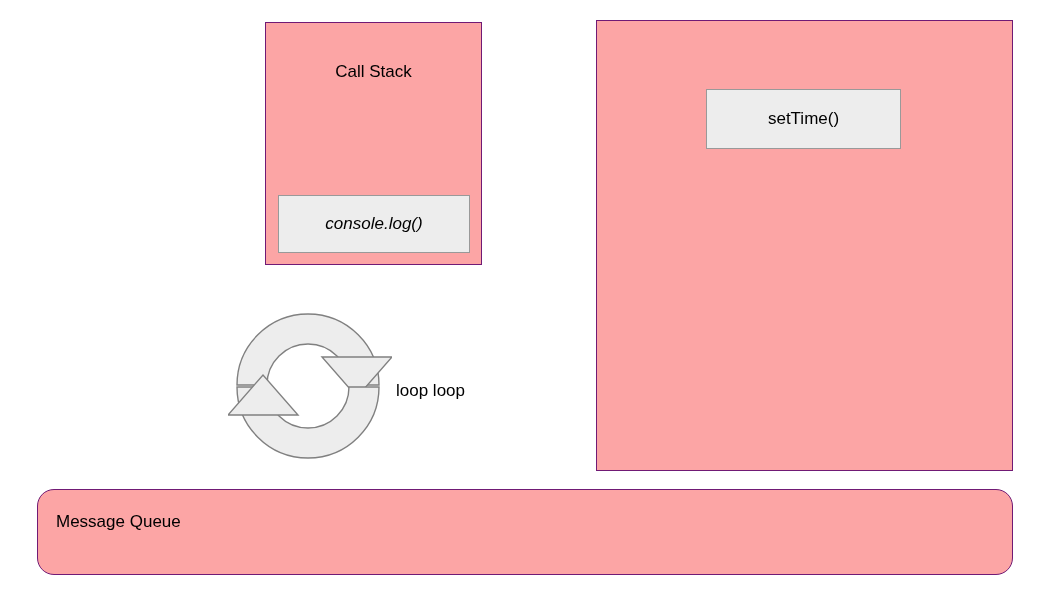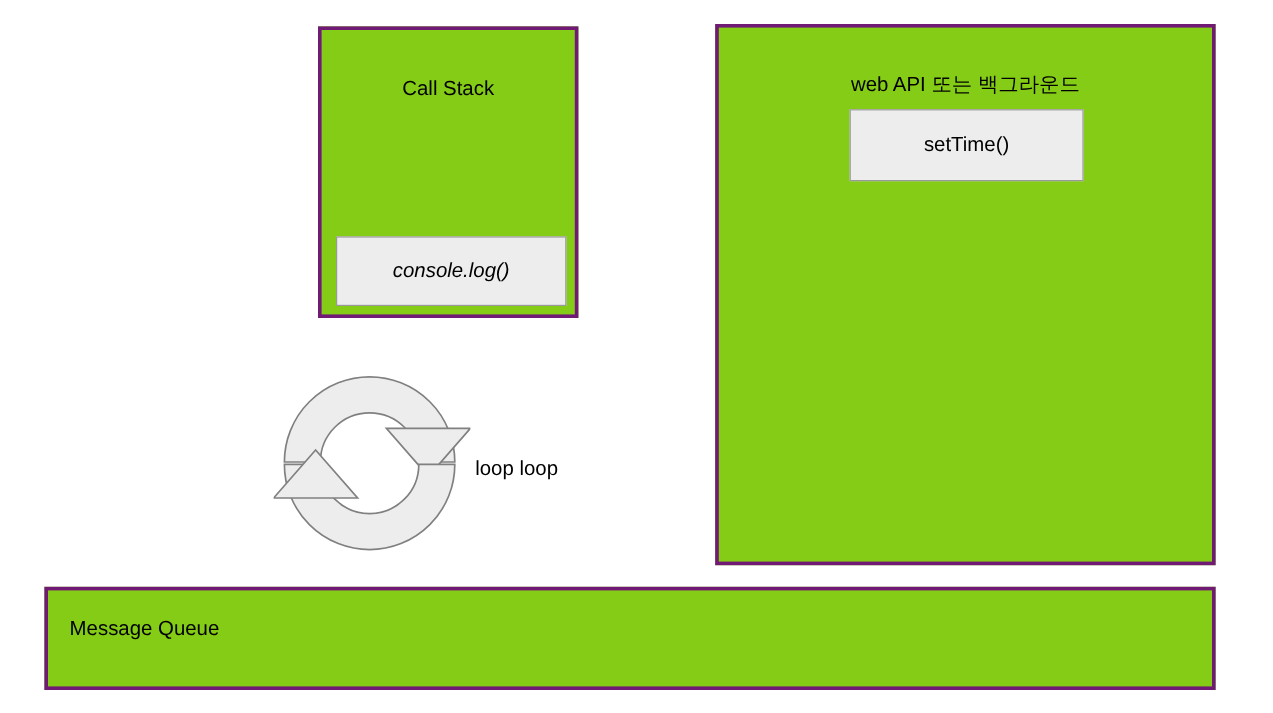--- a/index.html
+++ b/index.html
@@ -22,22 +22,22 @@
     left: 0;
     top: 0;
     width: 1061px;
     height: 594px;
   }
 
   
   .panel {
     position: absolute;
     box-sizing: border-box;
-    background: #84cc16;
-    border: 3px solid #701a75;
+    background: #fca5a5;
+    border: 1px solid #701a75;
   }
 
   
   .chip {
     position: absolute;
     box-sizing: border-box;
     background: #ededed;
     border: 1px solid #999999;
     display: flex;
     align-items: center;
@@ -90,20 +90,21 @@
     width: 195px;
     height: 60px;
   }
 
   
   #message-queue-panel {
     left: 37px;
     top: 489px;
     width: 976px;
     height: 86px;
+    border-radius: 17px;
   }
   #message-queue-title {
     position: absolute;
     left: 18px;
     top: 22px;
     font-size: 17px;
     line-height: 20px;
     text-align: left;
     white-space: nowrap;
   }
@@ -132,21 +133,20 @@
 
   <div class="panel" id="call-stack-panel">
     <div class="panel-title" id="call-stack-title">Call Stack</div>
 
     <div class="chip" id="console-log-chip">
       <span class="chip-label">console.log()</span>
     </div>
   </div>
 
   <div class="panel" id="web-api-panel">
-    <div class="panel-title" id="web-api-title">web API 또는 백그라운드</div>
 
     <div class="chip" id="settime-chip">
       <span class="chip-label">setTime()</span>
     </div>
   </div>
 
   <svg id="event-loop-icon" viewBox="0 0 164 188">
     <g fill="#ededed" stroke="#808080" stroke-width="1.4" stroke-linejoin="miter" stroke-linecap="butt">
 
       <path d="M 9,93

